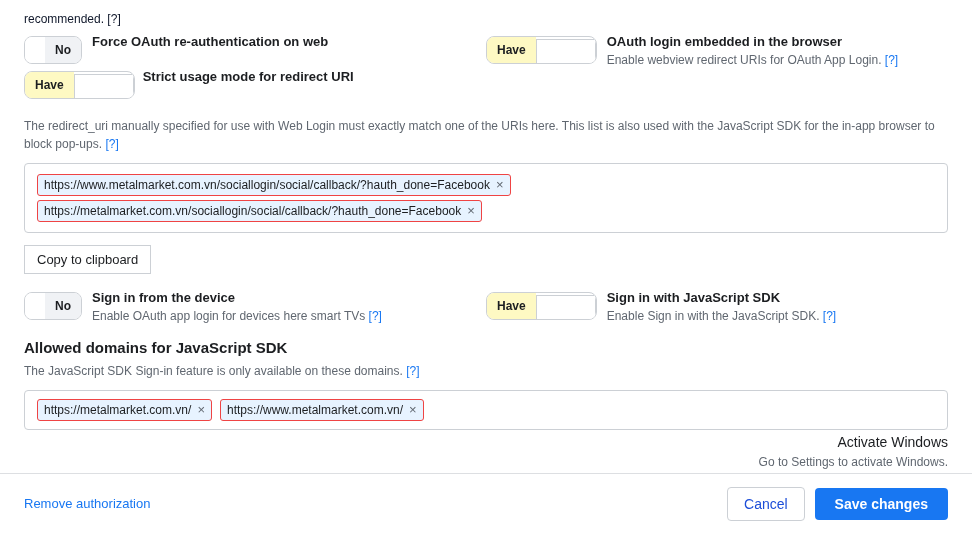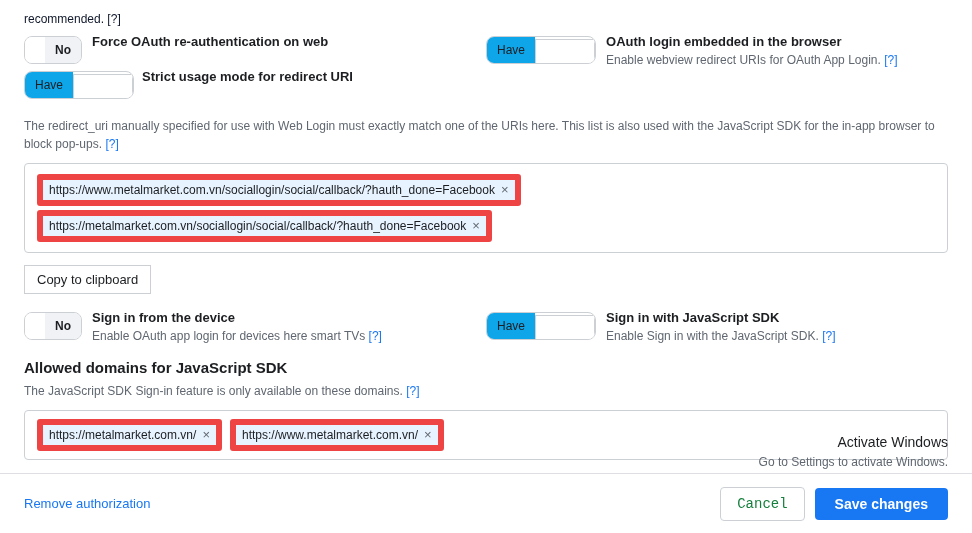--- a/index.html
+++ b/index.html
@@ -66,23 +66,23 @@
       white-space: nowrap;
     }
 
     .toggle-btn.active-no {
       background: #f0f2f5;
       color: #1c1e21;
       font-weight: 600;
     }
 
     .toggle-btn.active-have {
-      background: #0ea5e9;
-      color: #1c1e21;
-      font-weight: 400;
+      background: #fef9c3;
+      color: #1c1e21;
+      font-weight: 700;
     }
 
     .toggle-input {
       border: 1px solid #ccd0d5;
       background: #fff;
       width: 60px;
       height: 28px;
       margin-top: 2px;
       flex-shrink: 0;
     }
@@ -127,21 +127,21 @@
       padding: 8px 10px;
       min-height: 70px;
       margin-bottom: 8px;
       background: #fff;
     }
 
     .uri-tag {
       display: inline-flex;
       align-items: center;
       background: #e7f3ff;
-      border: 6px solid #ef4444;
+      border: 1px solid #ef4444;
       border-radius: 3px;
       padding: 3px 6px;
       margin: 2px;
       font-size: 12px;
       color: #1c1e21;
     }
 
     .uri-tag .remove-btn {
       margin-left: 6px;
       cursor: pointer;
@@ -206,23 +206,22 @@
       gap: 10px;
       align-items: center;
     }
 
     .cancel-btn {
       padding: 8px 16px;
       border: 1px solid #ccd0d5;
       border-radius: 4px;
       background: #fff;
       font-size: 14px;
-      color: #15803d;
-      cursor: pointer;
-      font-family: Liberation Mono, monospace;
+      color: #1d4ed8;
+      cursor: pointer;
     }
 
     .save-btn {
       padding: 8px 20px;
       border: none;
       border-radius: 4px;
       background: #1877f2;
       color: #fff;
       font-size: 14px;
       font-weight: 600;

